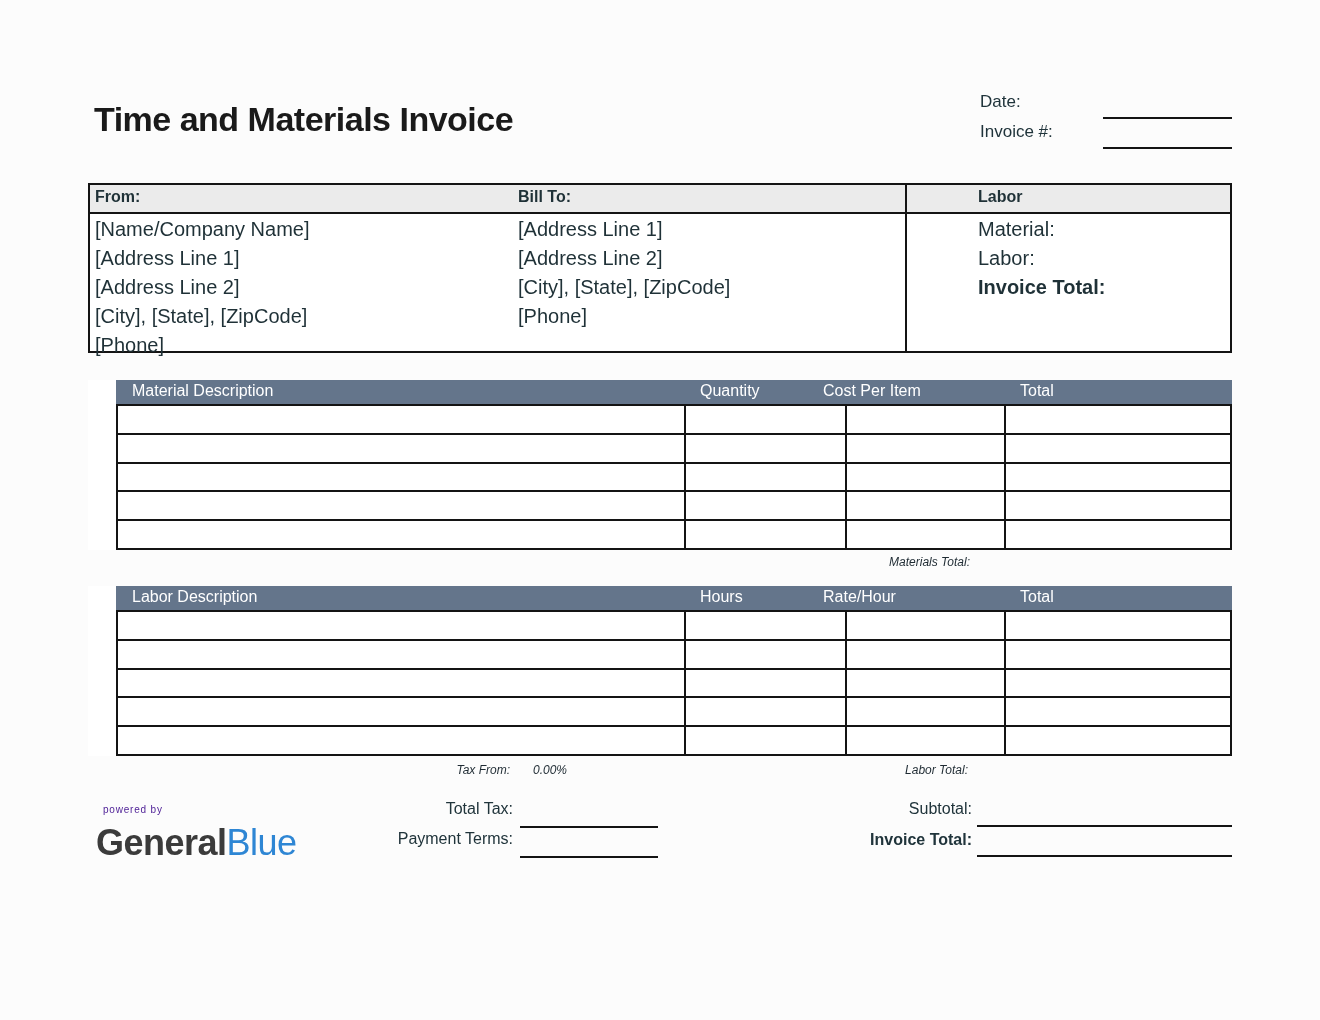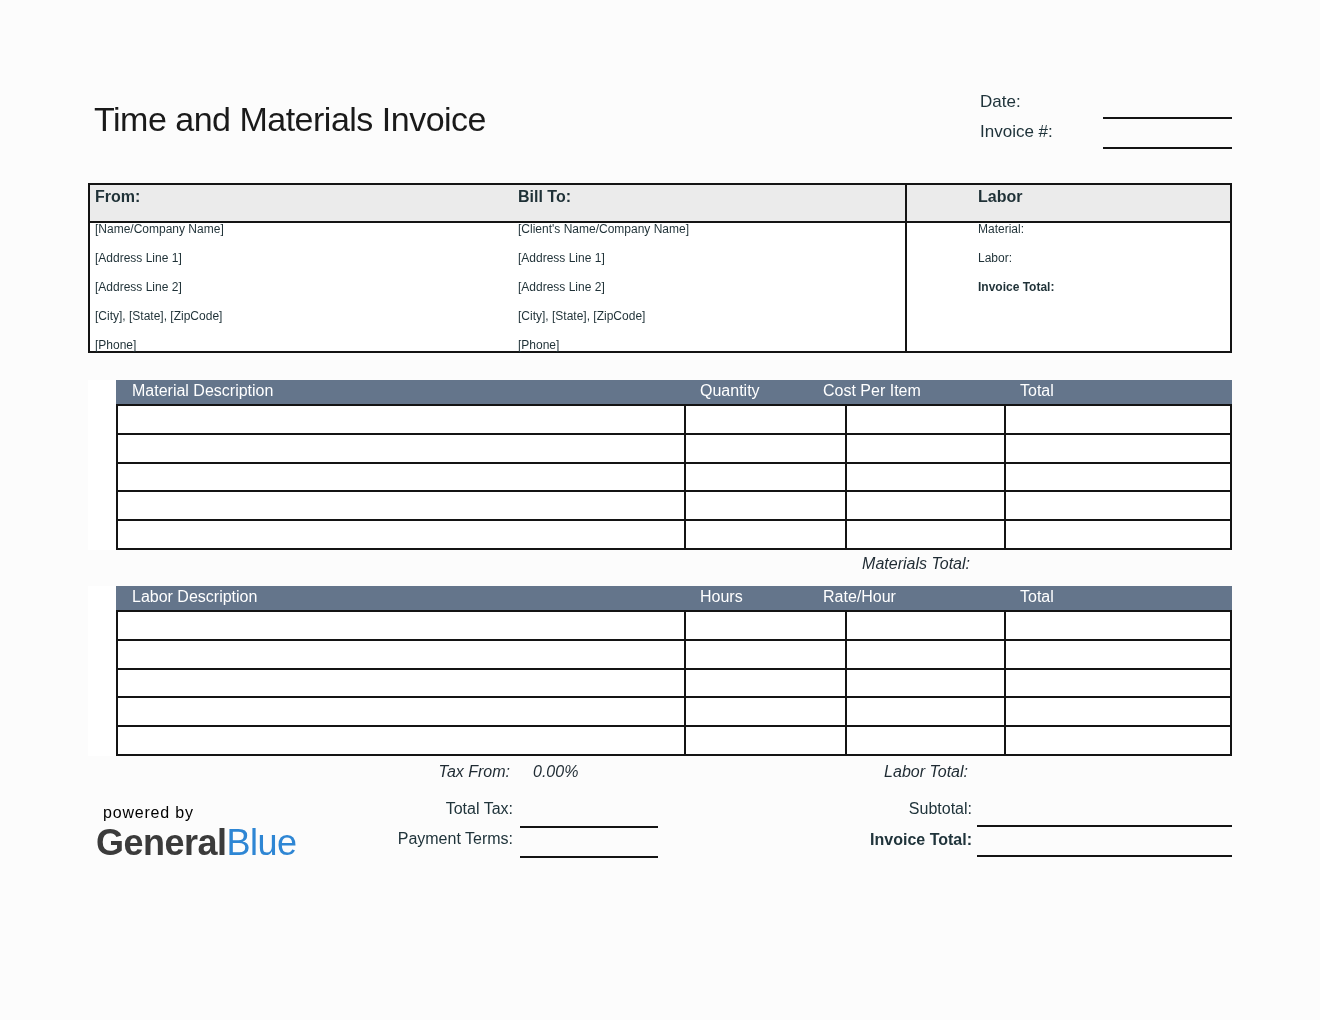--- a/index.html
+++ b/index.html
@@ -3,75 +3,75 @@
 <meta charset="utf-8">
 <style>
   html,body{margin:0;padding:0;}
   body{
     width:1320px;height:1020px;background:#FCFCFC;position:relative;
     font-family:"Liberation Sans", sans-serif;color:#1F3137;overflow:hidden;
   }
   .abs{position:absolute;box-sizing:border-box;}
 
   
-  .title{left:94px;top:100px;font-size:34px;font-weight:normal;color:#1A1A1A;letter-spacing:-0.5px;}
+  .title{left:94px;top:100px;font-size:34px;font-weight:bold;color:#1A1A1A;letter-spacing:-0.5px;}
   .meta-label{font-size:17px;color:#20343B;}
   .date-label{left:980px;top:92px;}
   .invno-label{left:980px;top:122px;}
   .meta-line{height:2px;background:#141414;}
   .date-line{left:1103px;top:117px;width:129px;}
   .invno-line{left:1103px;top:147px;width:129px;}
 
   
   .info-table{left:88px;top:183px;width:1144px;height:170px;border:2px solid #141414;background:#fff;}
-  .info-header{position:absolute;left:0;top:0;right:0;height:38px;background:#EBEBEB;border-bottom:2px solid #141414;box-sizing:border-box;}
+  .info-header{position:absolute;left:0;top:0;right:0;height:29px;background:#EBEBEB;border-bottom:2px solid #141414;box-sizing:border-box;}
   .info-header span{position:absolute;top:3px;font-size:16px;font-weight:bold;color:#1F3137;}
   .ih-from{left:5px;}
   .ih-bill{left:428px;}
   .ih-totals{left:888px;}
-  .info-col{position:absolute;top:30px;font-size:12px;line-height:29px;}
+  .info-col{position:absolute;top:30px;font-size:20px;line-height:29px;}
   .col-from{left:5px;}
   .col-bill{left:428px;}
   .col-totals{left:888px;}
   .totals-divider{position:absolute;left:815px;top:0;bottom:0;width:2px;background:#141414;}
   .bold{font-weight:bold;}
 
   
   .items-table{left:88px;width:1144px;background:#fff;padding-left:28px;}
   .slate-header{position:relative;height:24px;background:#64758B;color:#FFFFFF;font-size:16px;}
   .slate-header span{position:absolute;top:2px;}
   .sh-desc{left:16px;}
   .sh-col1{left:584px;}
   .sh-col2{left:707px;}
   .sh-col3{left:904px;}
   .rows{border:2px solid #141414;border-bottom:none;}
   .item-row{display:grid;grid-template-columns:568px 161px 159px auto;height:26.8px;border-bottom:2px solid #141414;}
   .item-row .cell{border-right:2px solid #141414;box-sizing:border-box;}
   .item-row .cell:last-child{border-right:none;}
 
-  .section-note{font-size:16px;font-style:italic;color:#1F2B33;}
+  .section-note{font-size:12px;font-style:italic;color:#1F2B33;}
   .mat-total{left:700px;top:555px;width:270px;text-align:right;}
   .labor-total{left:700px;top:763px;width:268px;text-align:right;}
   .tax-label{left:300px;top:763px;width:210px;text-align:right;}
   .tax-value{left:533px;top:763px;}
 
   
   .sum-label{font-size:16px;color:#20343B;text-align:right;}
   .totaltax-label{left:330px;top:800px;width:183px;}
   .payterms-label{left:300px;top:830px;width:213px;}
   .subtotal-label{left:790px;top:800px;width:182px;}
   .invtotal-label{left:790px;top:831px;width:182px;font-weight:bold;}
   .fill-line{height:2px;background:#141414;}
   .tt-line{left:520px;top:826px;width:138px;}
   .pt-line{left:520px;top:856px;width:138px;}
   .st-line{left:977px;top:825px;width:255px;}
   .it-line{left:977px;top:855px;width:255px;}
 
   
-  .powered-by{left:103px;top:804px;font-size:16px;color:#000000;letter-spacing:0.8px;}
+  .powered-by{left:103px;top:804px;font-size:10px;color:#4c1d95;letter-spacing:0.8px;}
   .brand{left:96px;top:822px;font-size:36px;letter-spacing:-0.5px;}
   .brand-general{color:#3B3B3B;font-weight:bold;}
   .brand-blue{color:#2E86D4;}
 </style>
 </head>
 <body>
 
 <div class="abs title">Time and Materials Invoice</div>
 <div class="abs meta-label date-label">Date:</div>
 <div class="abs meta-label invno-label">Invoice #:</div>
@@ -86,21 +86,20 @@
   </div>
   <div class="totals-divider"></div>
   <div class="info-col col-from">
     <div>[Name/Company Name]</div>
     <div>[Address Line 1]</div>
     <div>[Address Line 2]</div>
     <div>[City], [State], [ZipCode]</div>
     <div>[Phone]</div>
   </div>
   <div class="info-col col-bill">
-    <div>[Client's Name/Company Name]</div>
     <div>[Address Line 1]</div>
     <div>[Address Line 2]</div>
     <div>[City], [State], [ZipCode]</div>
     <div>[Phone]</div>
   </div>
   <div class="info-col col-totals">
     <div>Material:</div>
     <div>Labor:</div>
     <div class="bold">Invoice Total:</div>
   </div>

